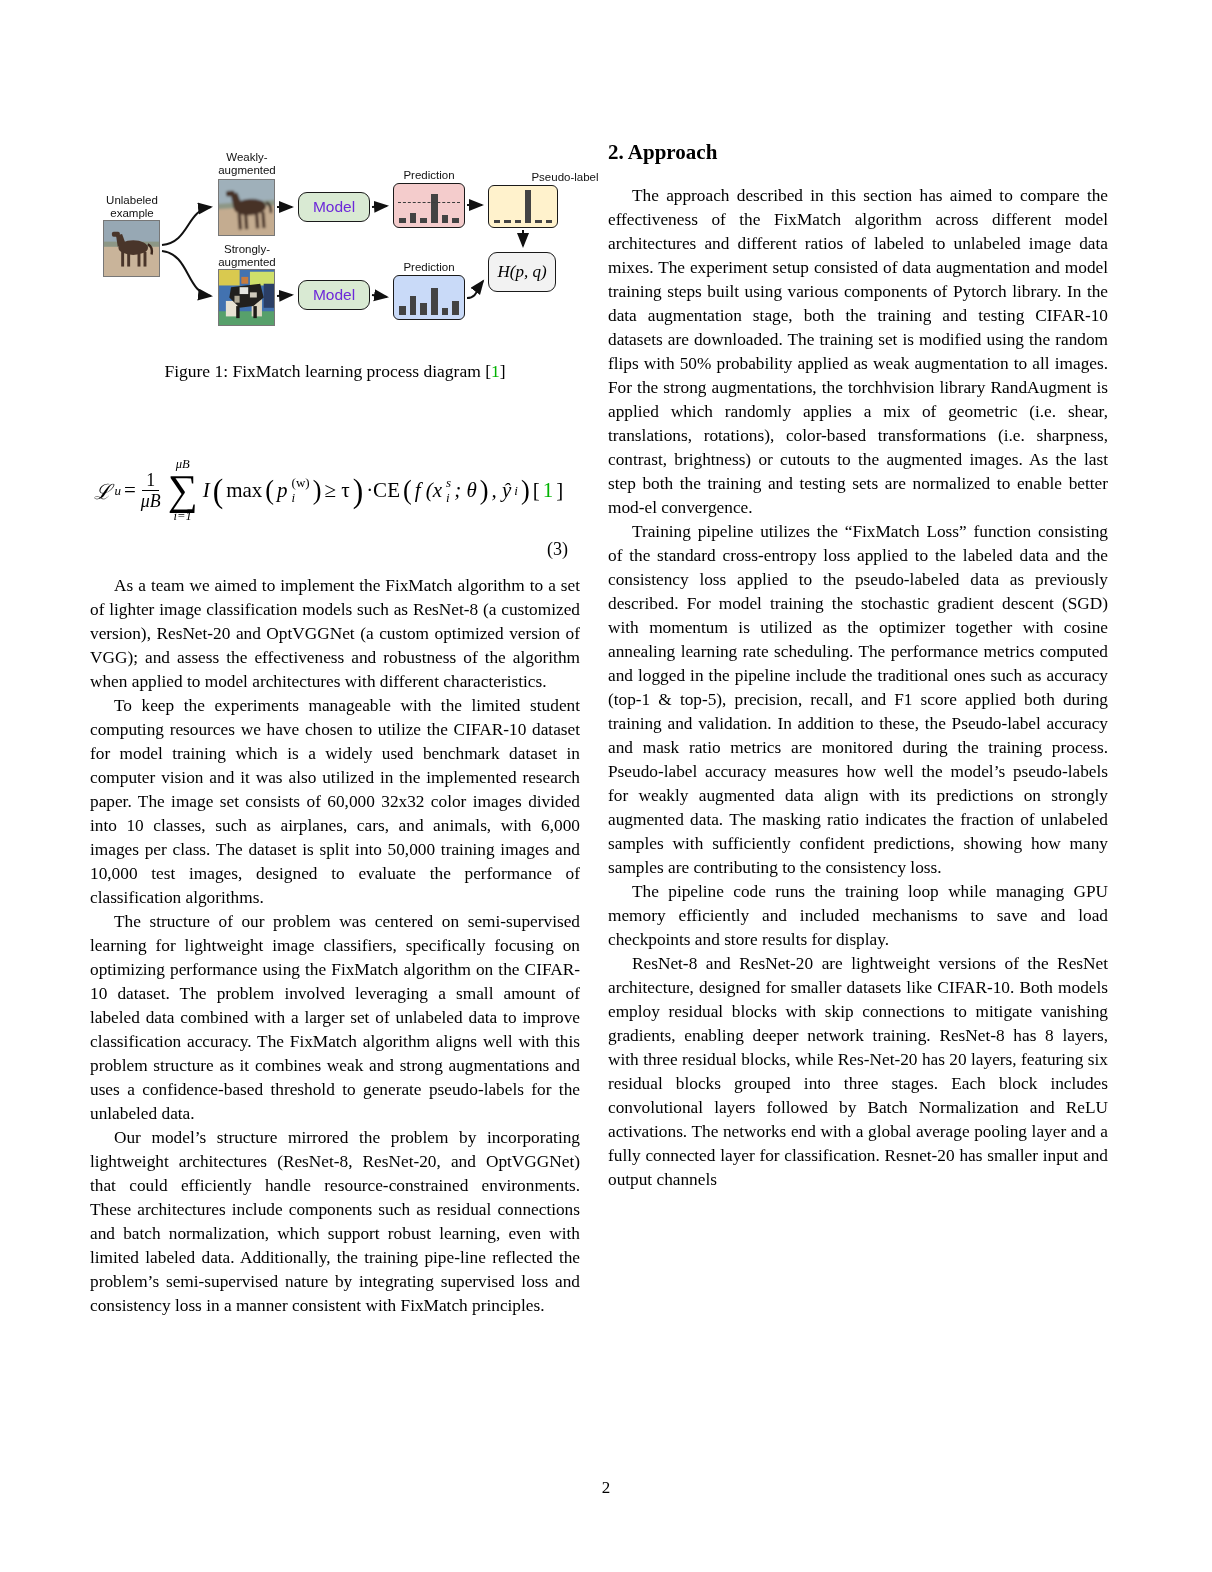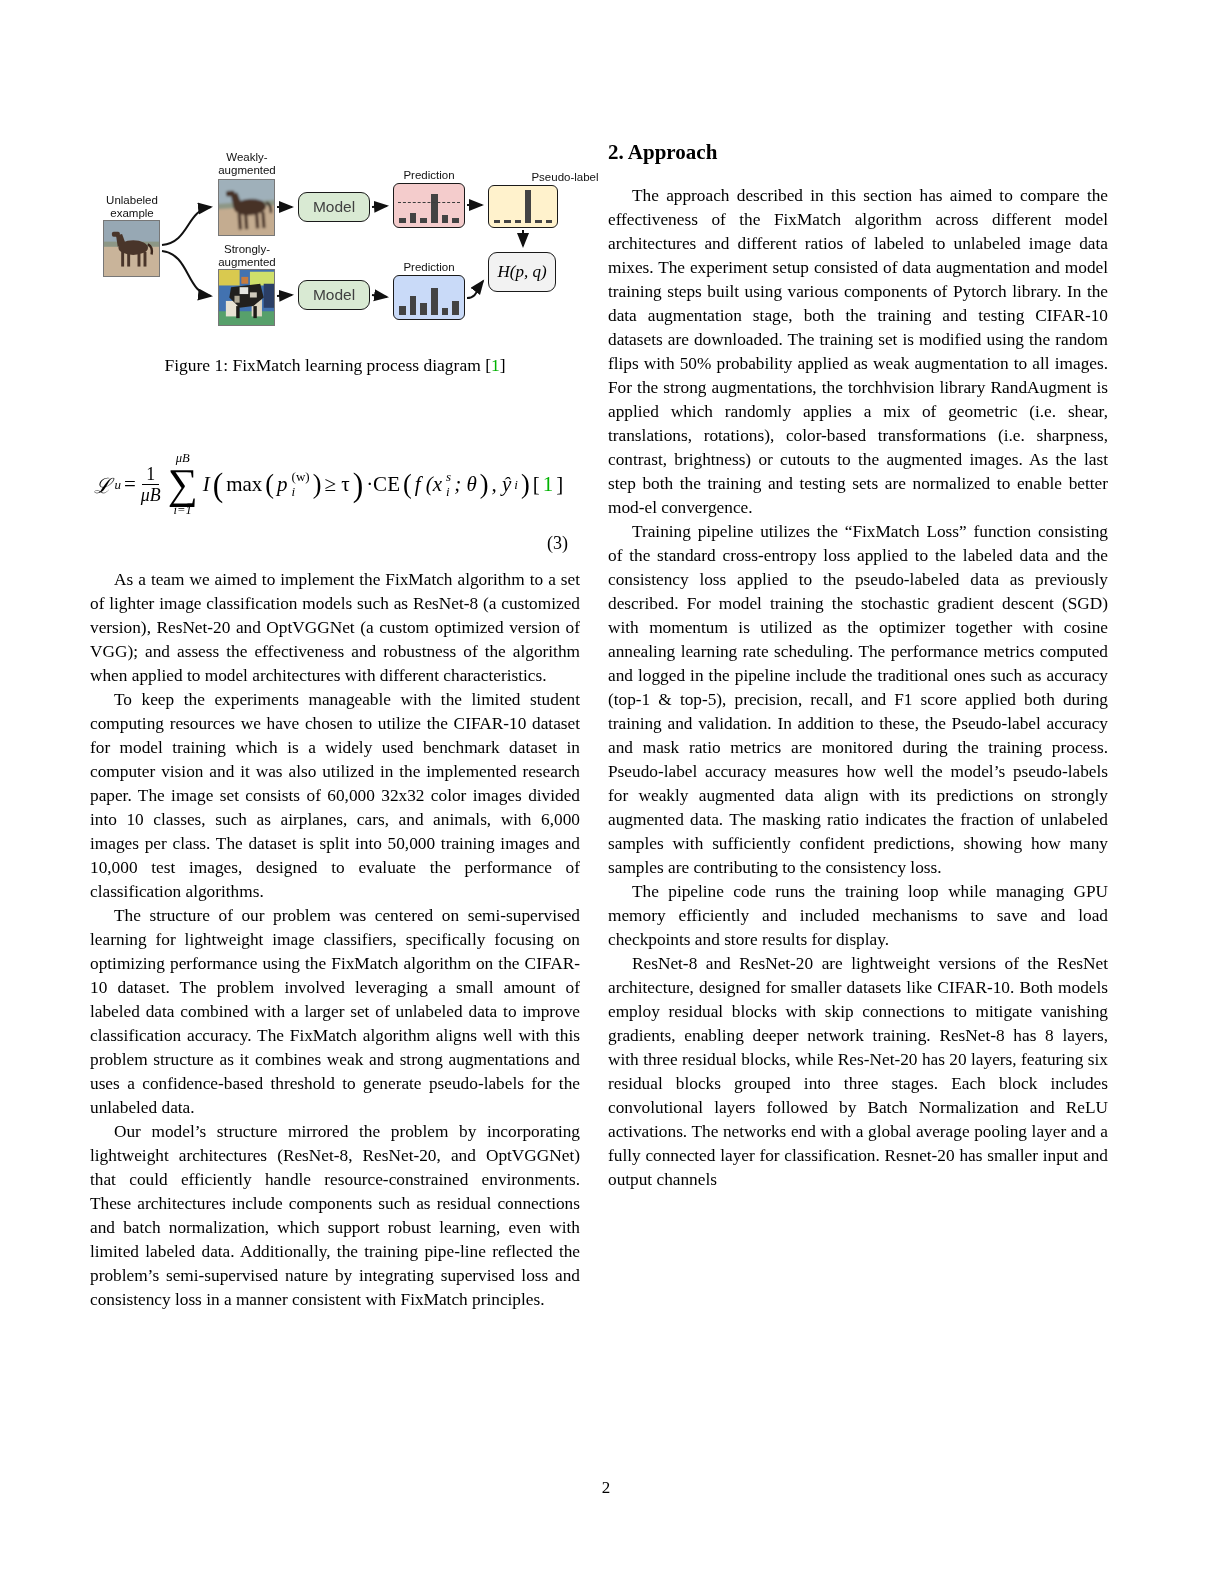--- a/index.html
+++ b/index.html
@@ -23,40 +23,40 @@
   .fig-label {
     position:absolute; white-space:pre-line; text-align:center;
     font-family:"Liberation Sans", sans-serif; font-size:11.5px; line-height:13px; color:#111;
   }
   .fig-img { position:absolute; width:57px; height:57px; border:1px solid #777; box-sizing:border-box; overflow:hidden; }
   .fig-img svg { display:block; width:100%; height:100%; }
   .model-box {
     position:absolute; width:72px; height:30px; background:#d9ead3;
     border:1.6px solid #1a1a1a; border-radius:9px; box-sizing:border-box;
     display:flex; align-items:center; justify-content:center;
-    font-family:"Liberation Sans", sans-serif; font-size:15.5px; color:#404040;
+    font-family:"Liberation Sans", sans-serif; font-size:15.5px; color:#6d28d9;
   }
   .chart {
     position:absolute; border:1.6px solid #1a1a1a; border-radius:6px; box-sizing:border-box;
     display:flex; align-items:flex-end; gap:4px; padding:0 5px 4px 5px;
   }
   .chart .bar { flex:1; background:#434343; }
   .chart-pred-top { left:303px; top:35px;  width:72px; height:45px; background:#f4cccc; }
   .chart-pseudo   { left:398px; top:37px;  width:70px; height:43px; background:#fff2cc; }
   .chart-pred-bot { left:303px; top:127px; width:72px; height:45px; background:#c9daf8; }
   .dash-line { position:absolute; left:4px; right:4px; top:42%; border-top:1.6px dashed #3c3c3c; }
   .hpq-box {
     position:absolute; left:398px; top:104px; width:68px; height:40px; background:#f2f2f2;
     border:1.6px solid #1a1a1a; border-radius:9px; box-sizing:border-box;
     display:flex; align-items:center; justify-content:center;
     font-size:17px; font-style:italic;
   }
   .arrows { position:absolute; left:0; top:0; width:490px; height:185px; pointer-events:none; }
 
-  .caption { text-align:center; font-size:17.5px; margin-top:22px; }
+  .caption { text-align:center; font-size:17.5px; margin-top:28px; }
 
   
   .equation { margin-top:76px; padding-left:4px; }
   .eq-main { display:inline-flex; align-items:center; gap:3px; font-size:21px; }
   .it { font-style:italic; }
   .frac { display:inline-flex; flex-direction:column; align-items:center; font-size:85%; line-height:1.15; margin:0 2px; }
   .frac .num { padding:0 4px; border-bottom:1.5px solid #000; }
   .sum { display:inline-flex; flex-direction:column; align-items:center; line-height:1; margin:0 2px; }
   .sum .sigma { font-size:200%; line-height:0.95; }
   .sum .lim { font-size:60%; font-style:italic; }

